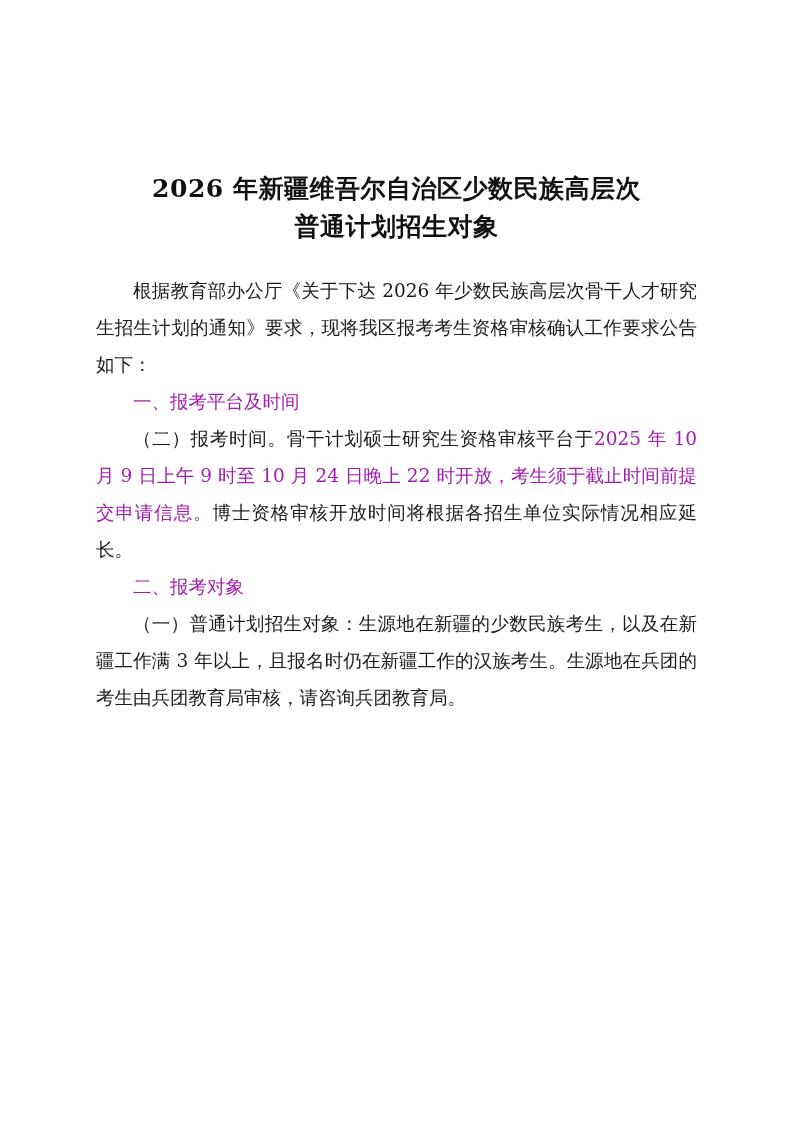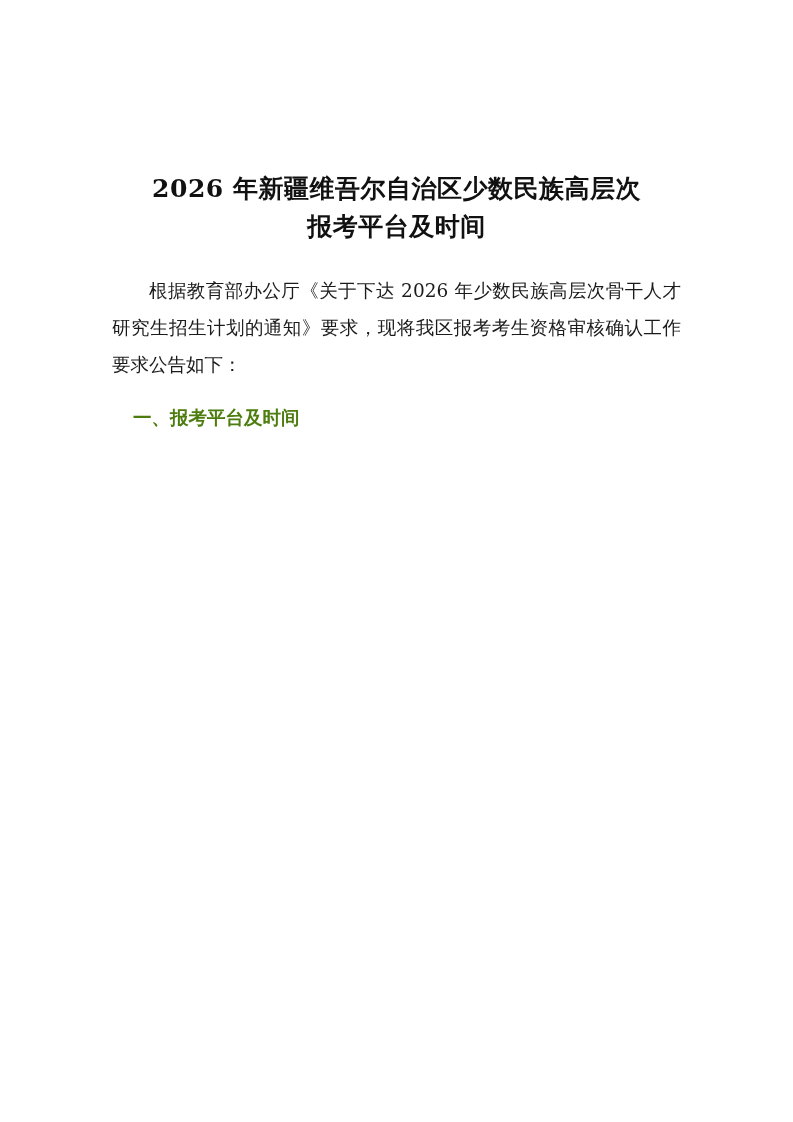--- a/index.html
+++ b/index.html
@@ -30,49 +30,52 @@
     letter-spacing: 0.5px;
     margin: 0 0 26px 0;
     color: #111111;
   }
   .doc-title .tline {
     display: block;
     white-space: nowrap;
     text-align: center;
   }
   p.para {
-    margin: 16px;
+    margin: 0;
     font-size: 18.5px;
     line-height: 37px;
     text-align: justify;
     text-justify: inter-ideograph;
     text-indent: 2em;
     color: #1b1b1b;
   }
   p.heading {
     margin: 0;
     font-size: 18.5px;
     line-height: 37px;
     text-indent: 2em;
     font-weight: bold;
     color: #111111;
   }
   .b {
-    font-weight: bold;
-    color: #4d7c0f;
+    font-weight: normal;
+    color: #a21caf;
   }
 </style>
 </head>
 <body>
 
 <div class="page">
 
   <h1 class="doc-title">
     <span class="tline">2026 年新疆维吾尔自治区少数民族高层次</span>
-    <span class="tline">报考平台及时间</span>
+    <span class="tline">普通计划招生对象</span>
   </h1>
 
   <div class="body-content">
     <p class="para"><span>根据教育部办公厅《关于下达 2026 年少数民族高层次骨干人才研究生招生计划的通知》要求，现将我区报考考生资格审核确认工作要求公告如下：</span></p>
     <p class="heading"><span class="b">一、报考平台及时间</span></p>
+    <p class="para"><span>（二）报考时间。</span><span>骨干计划硕士研究生资格审核平台于</span><span class="b">2025 年 10 月 9 日上午 9 时至 10 月 24 日晚上 22 时开放，考生须于截止时间前提交申请信息。</span><span>博士资格审核开放时间将根据各招生单位实际情况相应延长。</span></p>
+    <p class="heading"><span class="b">二、报考对象</span></p>
+    <p class="para"><span>（一）普通计划招生对象：</span><span>生源地在新疆的少数民族考生，以及在新疆工作满 3 年以上，且报名时仍在新疆工作的汉族考生。生源地在兵团的考生由兵团教育局审核，请咨询兵团教育局。</span></p>
   </div>
 
 </div>
 
 </body></html>

